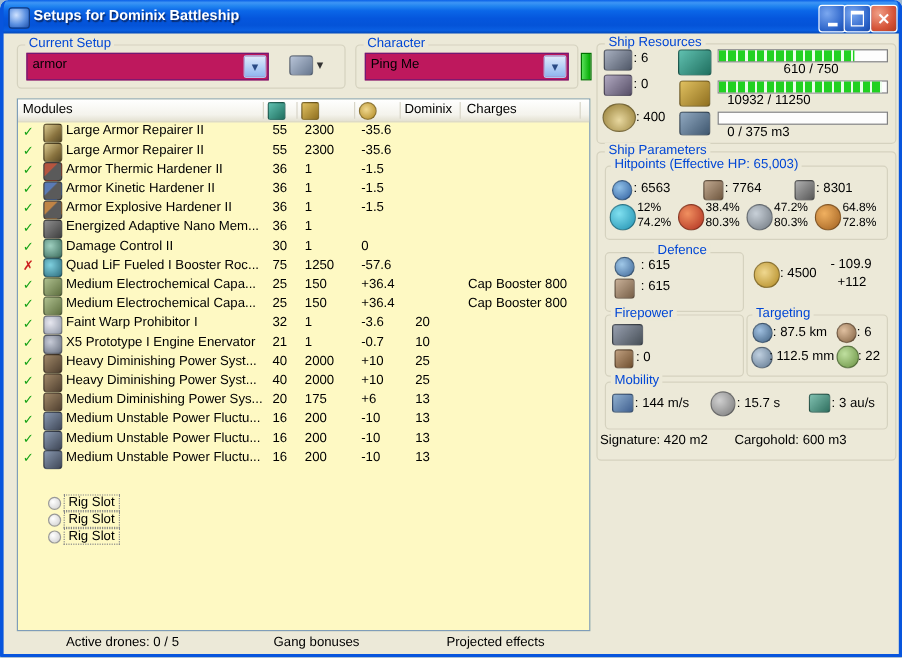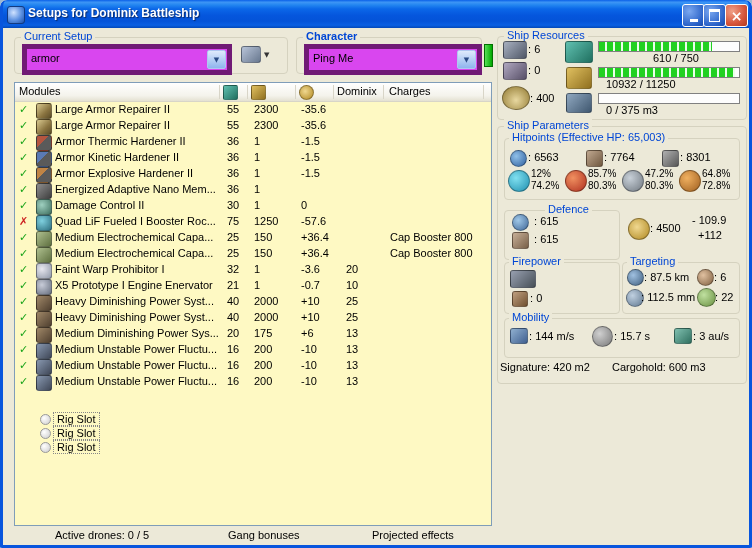--- a/index.html
+++ b/index.html
@@ -17,21 +17,21 @@
   .wbtn{position:absolute;top:4px;width:21px;height:21px;border-radius:3px;border:1px solid #ffffff;
     color:#fff;display:flex;align-items:center;justify-content:center;font-family:"DejaVu Sans",sans-serif;}
   .wbtn.min,.wbtn.max{background:radial-gradient(circle at 30% 30%,#7ba8f0,#2a62c8 70%,#1a4aa8);}
   .wbtn.close{background:radial-gradient(circle at 30% 30%,#f0a088,#d6553a 60%,#b03a20);font-size:14px;font-weight:bold;}
   .minbar{width:8px;height:3px;background:#fff;margin-top:9px;}
   .maxbox{width:9px;height:9px;border:1px solid #fff;border-top:3px solid #fff;}
   
   .group{position:absolute;border:1px solid #d5d2bf;border-radius:4px;}
   .glabel{position:absolute;background:#ece9d8;padding:0 3px;color:#0046d5;white-space:nowrap;z-index:5;}
   
-  .combo{position:absolute;height:21px;background:#d946ef;border:5px solid #701a75;}
+  .combo{position:absolute;height:21px;background:#be185d;border:1px solid #701a75;}
   .combo .cval{position:absolute;left:4px;top:3px;white-space:nowrap;}
   .combo .arrowbtn{position:absolute;right:1px;top:1px;bottom:1px;width:17px;border-radius:2px;
     background:linear-gradient(#dfeafc,#b6d0f5 50%,#8fb4ee);border:1px solid #aec6f0;color:#3a5franchise;
     display:flex;align-items:center;justify-content:center;font-size:7px;color:#2a4a85;font-family:"DejaVu Sans",sans-serif;}
   .toolbtn{position:absolute;display:flex;align-items:center;gap:3px;padding:2px 4px;border:1px solid transparent;border-radius:2px;}
   .dd{font-size:7px;color:#333;font-family:"DejaVu Sans",sans-serif;}
   .charbar{position:absolute;background:linear-gradient(90deg,#58e058,#00a800);border:1px solid #007000;}
   
   .mtable{position:absolute;left:14px;top:82px;width:476px;height:442px;background:#fef9c3;border:1px solid #7f9db9;}
   .thead{position:absolute;left:0;top:0;right:0;height:18px;
@@ -123,21 +123,21 @@
   <div class="combo" style="left:22px;top:44px;width:200px;">
     <span class="cval">armor</span>
     <span class="arrowbtn">▼</span>
   </div>
   <span class="toolbtn" style="left:236px;top:43px;">
     <span class="i-tools"></span>
     <span class="dd">▼</span>
   </span>
 
   <div class="group" style="left:296px;top:37px;width:184px;height:35px;">
-    <span class="glabel" style="left:6px;top:-8px;font-weight:bold;">Character</span>
+    <span class="glabel" style="left:6px;top:-8px;">Character</span>
   </div>
   <div class="combo" style="left:304px;top:44px;width:168px;">
     <span class="cval">Ping Me</span>
     <span class="arrowbtn">▼</span>
   </div>
   <span class="charbar" style="left:484px;top:44px;width:7px;height:21px;"></span>
 
   <div class="mtable">
     <div class="thead">
       <span class="hlabel" style="left:4px;">Modules</span>
@@ -390,21 +390,21 @@
   <span class="pv cv" style="left:528px;top:151px;">6563</span>
   <span class="pi i-armorhp" style="left:586px;top:150px;width:15px;height:15px;"></span>
   <span class="pv cv" style="left:604px;top:151px;">7764</span>
   <span class="pi i-structure" style="left:662px;top:150px;width:15px;height:15px;"></span>
   <span class="pv cv" style="left:680px;top:151px;">8301</span>
 
   <span class="pi i-em" style="left:508px;top:170px;width:20px;height:20px;"></span>
   <span class="rv" style="left:531px;top:168px;">12%</span>
   <span class="rv" style="left:531px;top:180px;">74.2%</span>
   <span class="pi i-thermal" style="left:565px;top:170px;width:20px;height:20px;"></span>
-  <span class="rv" style="left:588px;top:168px;">85.7%</span>
+  <span class="rv" style="left:588px;top:168px;">38.4%</span>
   <span class="rv" style="left:588px;top:180px;">80.3%</span>
   <span class="pi i-kinetic" style="left:622px;top:170px;width:20px;height:20px;"></span>
   <span class="rv" style="left:645px;top:168px;">47.2%</span>
   <span class="rv" style="left:645px;top:180px;">80.3%</span>
   <span class="pi i-explosive" style="left:679px;top:170px;width:20px;height:20px;"></span>
   <span class="rv" style="left:702px;top:168px;">64.8%</span>
   <span class="rv" style="left:702px;top:180px;">72.8%</span>
 
   <div class="group" style="left:504px;top:210px;width:114px;height:48px;">
     <span class="glabel" style="left:4px;top:-8px;margin-left:36px;">Defence</span>

